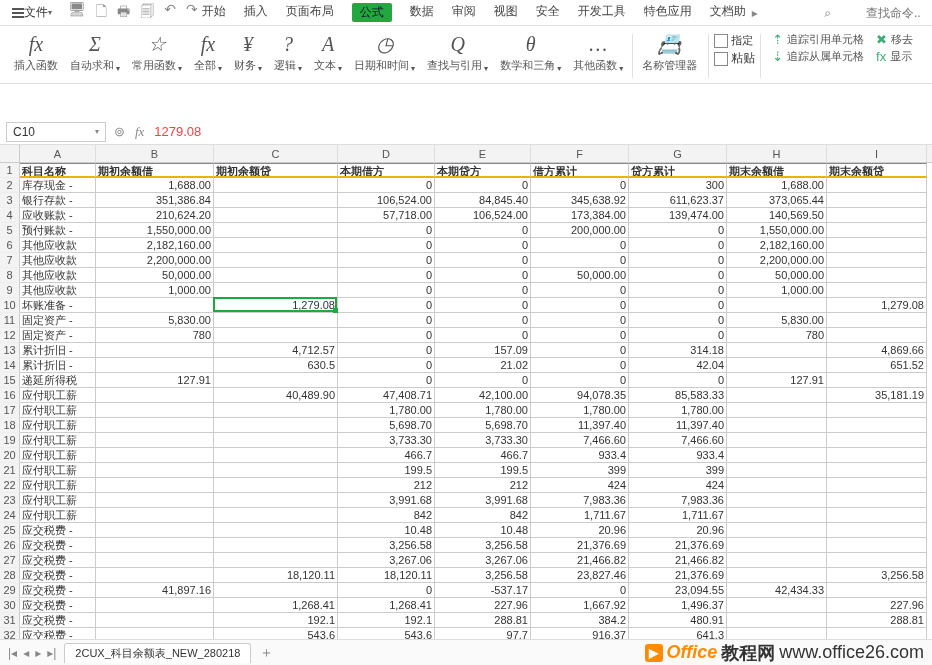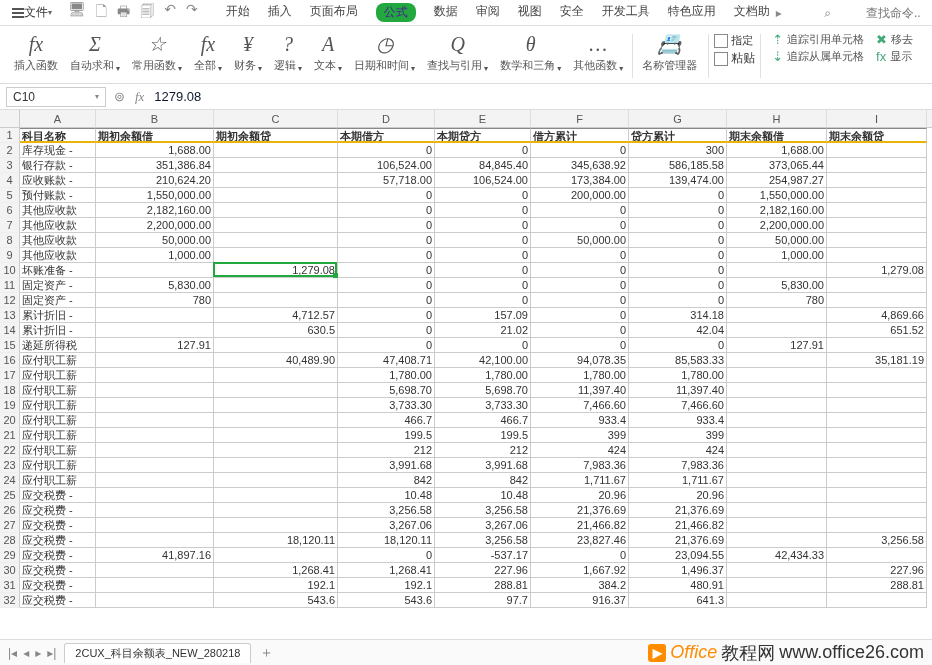--- a/index.html
+++ b/index.html
@@ -5,44 +5,44 @@
   * { margin: 0; padding: 0; box-sizing: border-box; font-family: "Microsoft YaHei", Arial, sans-serif; }
   body { width: 932px; height: 665px; overflow: hidden; background: #fff; font-size: 12px; color: #333; position: relative; }
 
   
   .topbar { height: 26px; display: flex; align-items: center; padding: 0 6px; border-bottom: 1px solid #e0e0e0; gap: 4px; }
   .topbar .file-btn { display: flex; align-items: center; gap: 0; padding: 2px 6px; cursor: pointer; }
   .topbar .file-btn .hamburger { display: inline-block; width: 12px; height: 10px; background: linear-gradient(#555 0 2px, transparent 2px 4px, #555 4px 6px, transparent 6px 8px, #555 8px 10px); }
   .topbar .file-btn .caret { font-size: 8px; color: #666; }
   .topbar .qat { display: flex; gap: 10px; margin-left: 6px; }
   .topbar .qat span { color: #888; font-size: 14px; cursor: pointer; }
-  .topbar .tabs { display: flex; gap: 18px; margin-left: 24px; }
+  .topbar .tabs { display: flex; gap: 18px; }
   .topbar .tab { font-size: 12px; color: #444; cursor: pointer; }
-  .topbar .tab.active { background: #22a83f; color: #4c1d95; padding: 1px 8px; border-radius: 8px; }
+  .topbar .tab.active { background: #22a83f; color: #0f172a; padding: 1px 8px; border-radius: 2px; }
   .topbar .search { margin-left: auto; display: flex; align-items: center; gap: 3px; color: #888; }
   .topbar .search input { border: none; outline: none; font-size: 12px; width: 60px; color: #888; margin-left: 32px; }
 
   
   .ribbon { height: 58px; border-bottom: 1px solid #ddd; display: flex; align-items: flex-start; padding: 4px 8px; gap: 2px; }
   .ribbon-group { display: flex; flex-direction: column; align-items: center; justify-content: flex-start; padding: 0 6px; height: 52px; cursor: pointer; }
   .ribbon-group .ico { height: 28px; font-size: 20px; color: #555; display: flex; align-items: center; font-style: italic; font-family: serif; }
   .ribbon-group .lbl { font-size: 11px; color: #555; display: flex; align-items: flex-end; gap: 2px; }
   .ribbon-group .lbl .caret { font-size: 8px; }
   .ribbon-sep { width: 1px; height: 44px; background: #e0e0e0; margin: 4px 3px 0; }
   .ribbon-right { display: flex; flex-direction: column; gap: 2px; padding: 2px 0 0 6px; }
   .ribbon-right .row { display: flex; align-items: center; gap: 4px; font-size: 11px; color: #555; cursor: pointer; }
   .ribbon-right .ic { font-size: 13px; color: #4a7; }
 
   
-  .fbar { height: 26px; display: flex; align-items: center; border-bottom: 1px solid #ddd; padding: 2px 6px; gap: 8px; }
+  .fbar { height: 26px; display: flex; align-items: center; border-bottom: 1px solid #ddd; padding: 2px 6px; gap: 8px; margin-top: 35px; }
   .fbar .namebox { width: 100px; height: 20px; border: 1px solid #ccc; display: flex; align-items: center; padding: 0 6px; font-size: 12px; justify-content: space-between; }
   .fbar .namebox .caret { font-size: 8px; color: #888; }
   .fbar .fx-area { display: flex; align-items: center; gap: 10px; flex: 1; }
   .fbar .fx-area .sym { color: #888; font-size: 13px; cursor: pointer; }
-  .fbar .formula-text { font-size: 13px; color: #0f172a; flex: 1; }
+  .fbar .formula-text { font-size: 13px; color: #ef4444; flex: 1; }
 
   
   .grid-wrap { position: relative; height: calc(665px - 26px - 58px - 26px - 26px); overflow: hidden; }
   .colhdr { display: flex; height: 18px; background: #f3f3f3; border-bottom: 1px solid #ccc; }
   .rowhdr { width: 20px; background: #f3f3f3; text-align: center; font-size: 11px; color: #555; border-right: 1px solid #ccc; border-bottom: 1px solid #eee; line-height: 15px; height: 15px; flex-shrink: 0; }
   .colhdr .ch { text-align: center; font-size: 11px; color: #555; border-right: 1px solid #ddd; line-height: 18px; }
   .colhdr .corner { width: 20px; border-right: 1px solid #ccc; background: #f3f3f3; }
   .rows { }
   .row-line { display: flex; height: 15px; }
   .cell { border-right: 1px solid #ccc; border-bottom: 1px solid #ccc; font-size: 11px; line-height: 14px; padding: 0 2px; white-space: nowrap; overflow: hidden; height: 15px; }
@@ -66,21 +66,21 @@
   .cI { width: 100px; }
 
   
   .sheetbar { position: absolute; bottom: 0; left: 0; right: 0; height: 26px; border-top: 1px solid #ddd; display: flex; align-items: center; padding: 0 8px; gap: 8px; background: #fafafa; }
   .sheetbar .nav { display: flex; gap: 6px; color: #888; font-size: 12px; }
   .sheetbar .nav span { cursor: pointer; }
   .sheetbar .tab { background: #fff; border: 1px solid #ccc; border-bottom: none; padding: 2px 10px; font-size: 11px; border-radius: 3px 3px 0 0; }
   .sheetbar .plus { color: #888; font-size: 14px; cursor: pointer; }
   .sheetbar .watermark { margin-left: auto; display: flex; align-items: center; gap: 4px; }
   .sheetbar .watermark .logo { width:18px;height:18px;background:#ff8c00;border-radius:3px;display:flex;align-items:center;justify-content:center;color:#fff;font-weight:bold;font-size:12px; }
-  .sheetbar .watermark .wt1 { color:#ff8c00; font-size:18px; font-weight:normal; font-style:italic; }
+  .sheetbar .watermark .wt1 { color:#ff8c00; font-size:18px; font-weight:bold; font-style:italic; }
   .sheetbar .watermark .wt2 { color:#333; font-size:18px; }
   
   .sq{display:inline-block;width:14px;height:14px;border:1px solid #888;}
 </style>
 </head>
 <body>
 
 <div class="topbar">
   <div class="file-btn">
     <span class="hamburger"></span>
@@ -286,34 +286,34 @@
         <div class="cell num cI"></div>
       </div>
       <div class="row-line">
         <div class="rowhdr">3</div>
         <div class="cell txt cA">银行存款 -</div>
         <div class="cell num cB">351,386.84</div>
         <div class="cell num cC"></div>
         <div class="cell num cD">106,524.00</div>
         <div class="cell num cE">84,845.40</div>
         <div class="cell num cF">345,638.92</div>
-        <div class="cell num cG">586,185.58</div>
+        <div class="cell num cG">611,623.37</div>
         <div class="cell num cH">373,065.44</div>
         <div class="cell num cI"></div>
       </div>
       <div class="row-line">
         <div class="rowhdr">4</div>
         <div class="cell txt cA">应收账款 -</div>
         <div class="cell num cB">210,624.20</div>
         <div class="cell num cC"></div>
         <div class="cell num cD">57,718.00</div>
         <div class="cell num cE">106,524.00</div>
         <div class="cell num cF">173,384.00</div>
         <div class="cell num cG">139,474.00</div>
-        <div class="cell num cH">254,987.27</div>
+        <div class="cell num cH">140,569.50</div>
         <div class="cell num cI"></div>
       </div>
       <div class="row-line">
         <div class="rowhdr">5</div>
         <div class="cell txt cA">预付账款 -</div>
         <div class="cell num cB">1,550,000.00</div>
         <div class="cell num cC"></div>
         <div class="cell num cD">0</div>
         <div class="cell num cE">0</div>
         <div class="cell num cF">200,000.00</div>

